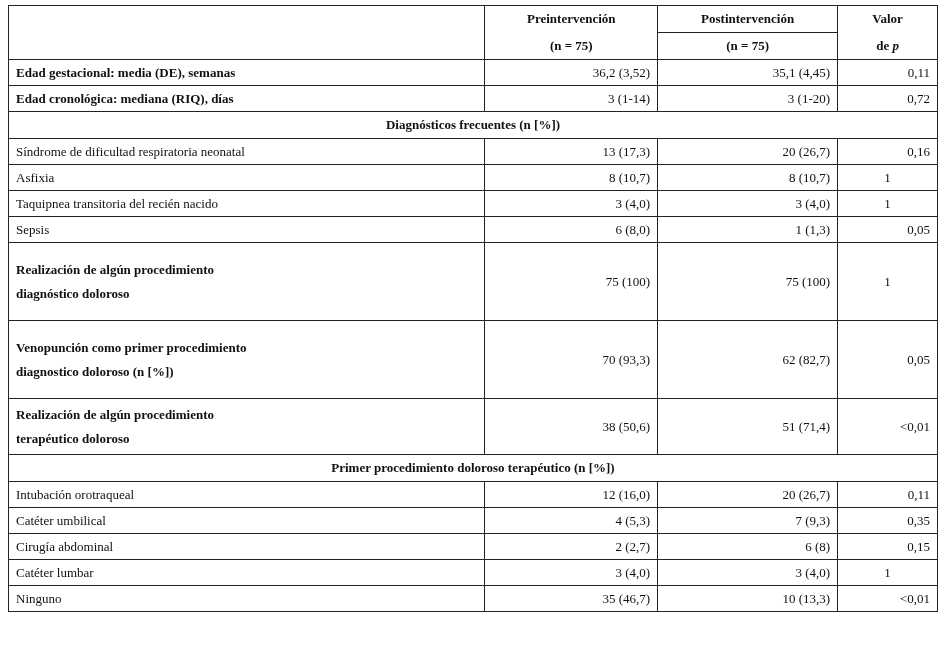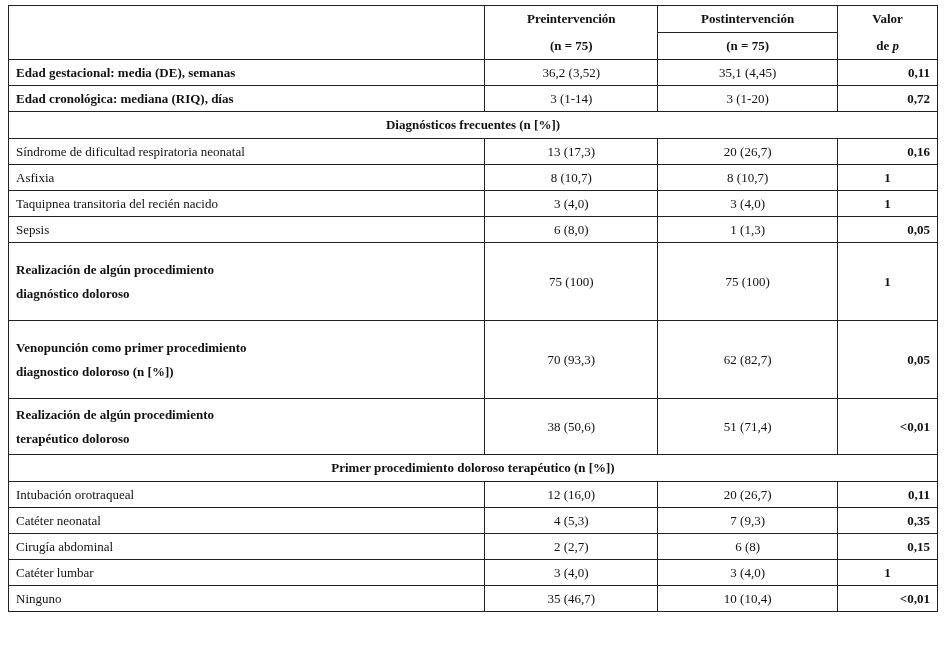--- a/index.html
+++ b/index.html
@@ -3,22 +3,22 @@
 <meta charset="utf-8">
 <style>
   html, body { margin: 0; padding: 0; background: #ffffff; }
   body { width: 945px; height: 645px; position: relative; overflow: hidden;
          font-family: "Liberation Serif", "DejaVu Serif", serif; color: #111; }
   table { position: absolute; left: 8px; top: 5px; border-collapse: collapse;
           width: 930px; font-size: 13px; line-height: 24px; }
   td, th { border: 1.5px solid #222; padding: 0 7px; vertical-align: middle; }
   th { font-weight: bold; text-align: center; padding: 0 4px; }
   col.c0 { width: 477px; } col.c1 { width: 173px; } col.c2 { width: 180px; } col.c3 { width: 100px; }
-  .num { text-align: center; }
-  .pv { text-align: right; font-weight: bold; }
+  .num { text-align: right; }
+  .pv { text-align: right; }
   .pv.center { text-align: center; }
   .bold { font-weight: bold; }
   .section td { text-align: center; font-weight: bold; height: 26px; }
   tr.h-head th { height: 26px; }
   tr.std td { height: 25px; }
   tr.tall td { height: 77px; }
   tr.tall2 td { height: 55px; }
   .hdr-split-top { border-bottom: 1.5px solid #222; margin-top: 36px; }
   .hdr-nobottom { border-bottom: none; }
   .hdr-notop { border-top: none; }
@@ -122,37 +122,37 @@
     <td colspan="4">Primer procedimiento doloroso terapéutico (n [%])</td>
   </tr>
 
   <tr class="std">
     <td>Intubación orotraqueal</td>
     <td class="num">12 (16,0)</td>
     <td class="num">20 (26,7)</td>
     <td class="pv">0,11</td>
   </tr>
   <tr class="std">
-    <td>Catéter neonatal</td>
+    <td>Catéter umbilical</td>
     <td class="num">4 (5,3)</td>
     <td class="num">7 (9,3)</td>
     <td class="pv">0,35</td>
   </tr>
   <tr class="std">
     <td>Cirugía abdominal</td>
     <td class="num">2 (2,7)</td>
     <td class="num">6 (8)</td>
     <td class="pv">0,15</td>
   </tr>
   <tr class="std">
     <td>Catéter lumbar</td>
     <td class="num">3 (4,0)</td>
     <td class="num">3 (4,0)</td>
     <td class="pv center">1</td>
   </tr>
   <tr class="std">
     <td>Ninguno</td>
     <td class="num">35 (46,7)</td>
-    <td class="num">10 (10,4)</td>
+    <td class="num">10 (13,3)</td>
     <td class="pv">&lt;0,01</td>
   </tr>
 </tbody>
   </table>
 
 </body></html>

